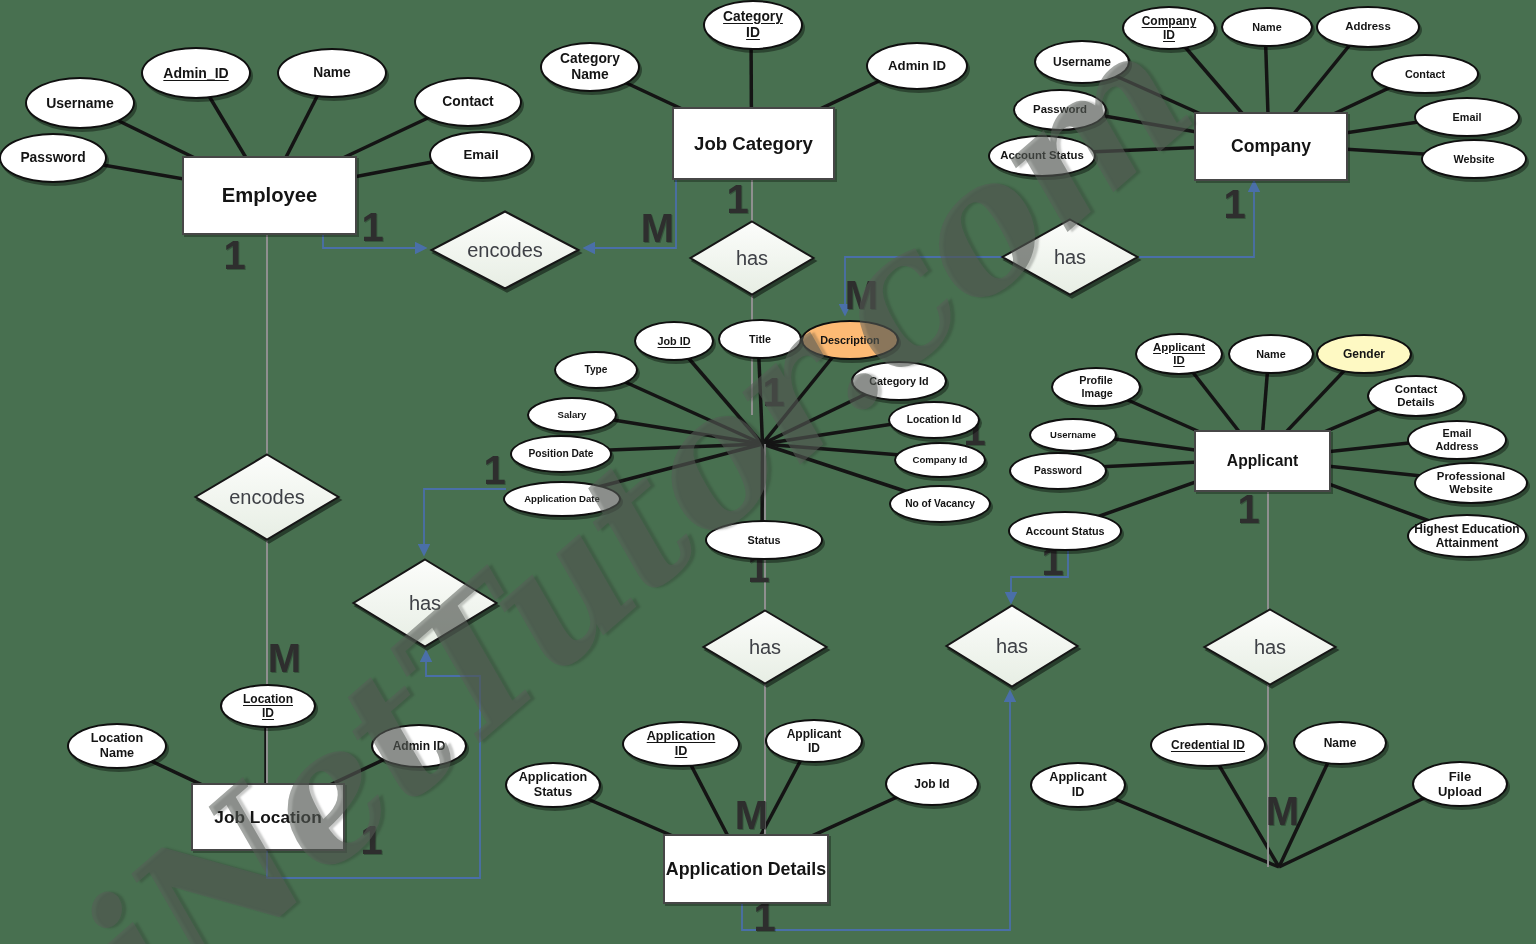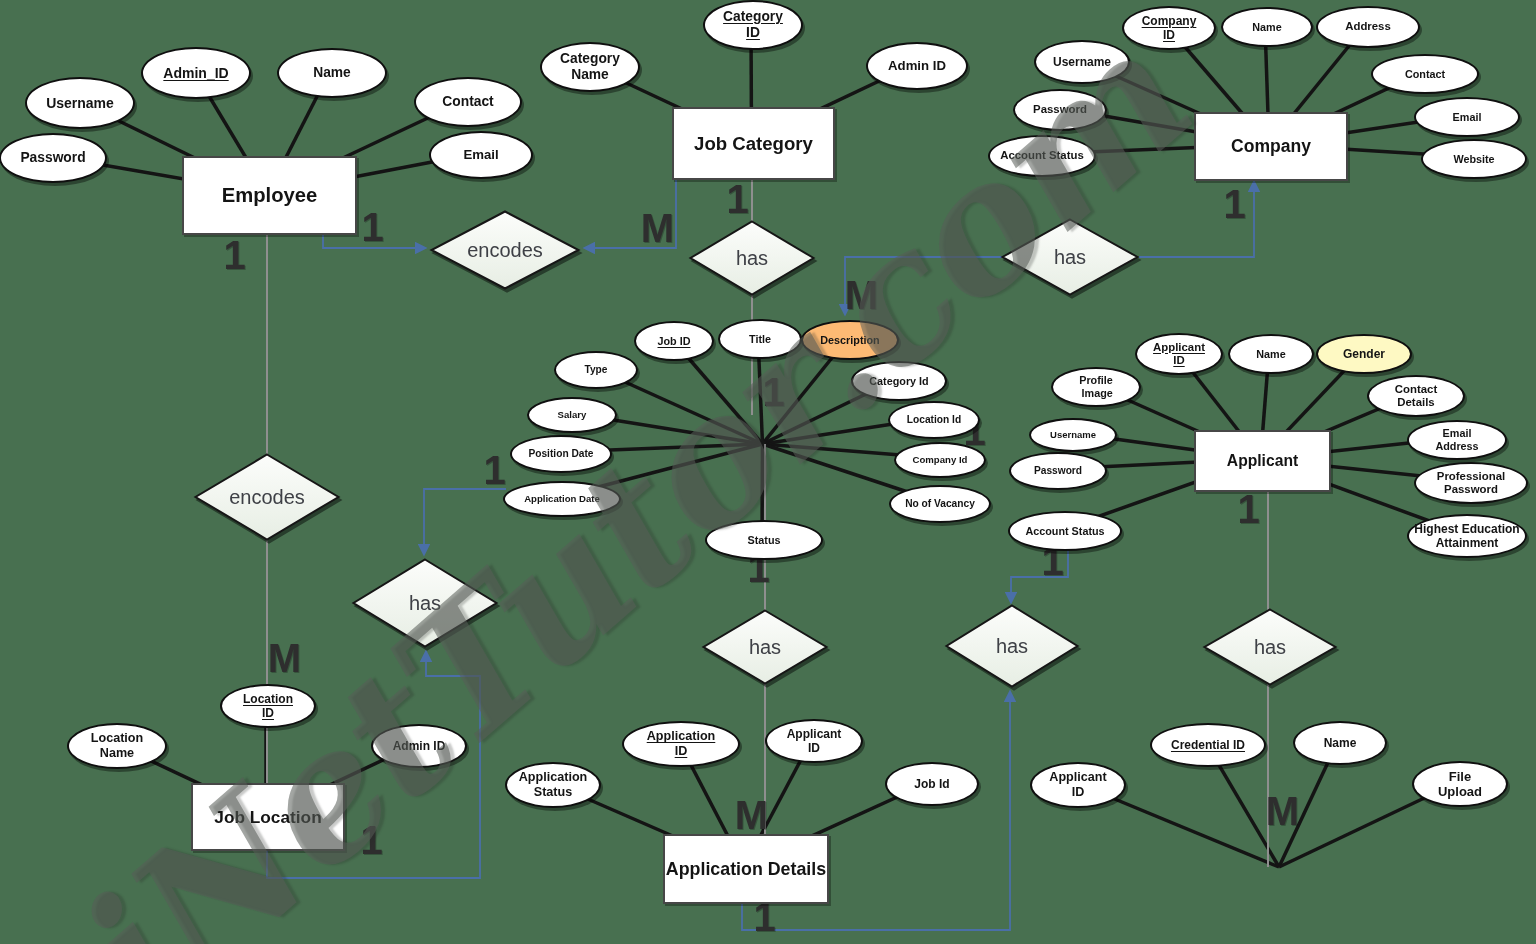--- a/index.html
+++ b/index.html
@@ -174,21 +174,21 @@
 Image</span></div>
       <div class="attr-ellipse key" style="left: 1135px; top: 333px; width: 84px; height: 38px; font-size: 11.4px; background: rgb(255, 255, 255); border-color: rgb(15, 15, 15);"><span>Applicant
 ID</span></div>
       <div class="attr-ellipse" style="left: 1228px; top: 334px; width: 82px; height: 36px; font-size: 10.8px; background: rgb(255, 255, 255); border-color: rgb(15, 15, 15);"><span>Name</span></div>
       <div class="attr-ellipse" style="left: 1316px; top: 334px; width: 92px; height: 36px; font-size: 12px; background: #fef9c3; border-color: rgb(15, 15, 15);"><span>Gender</span></div>
       <div class="attr-ellipse" style="left: 1367px; top: 375px; width: 94px; height: 38px; font-size: 11.4px; background: rgb(255, 255, 255); border-color: rgb(15, 15, 15);"><span>Contact
 Details</span></div>
       <div class="attr-ellipse" style="left: 1407px; top: 420px; width: 96px; height: 36px; font-size: 10.8px; background: rgb(255, 255, 255); border-color: rgb(15, 15, 15);"><span>Email
 Address</span></div>
       <div class="attr-ellipse" style="left: 1414px; top: 462px; width: 110px; height: 38px; font-size: 11.4px; background: rgb(255, 255, 255); border-color: rgb(15, 15, 15);"><span>Professional
-Password</span></div>
+Website</span></div>
       <div class="attr-ellipse" style="left: 1407px; top: 514px; width: 116px; height: 40px; font-size: 12px; background: rgb(255, 255, 255); border-color: rgb(15, 15, 15);"><span>Highest Education
 Attainment</span></div>
       <div class="attr-ellipse" style="left: 1029px; top: 418px; width: 84px; height: 30px; font-size: 9.5px; background: rgb(255, 255, 255); border-color: rgb(15, 15, 15);"><span>Username</span></div>
       <div class="attr-ellipse" style="left: 1009px; top: 452px; width: 94px; height: 34px; font-size: 10.2px; background: rgb(255, 255, 255); border-color: rgb(15, 15, 15);"><span>Password</span></div>
       <div class="attr-ellipse" style="left: 1008px; top: 511px; width: 110px; height: 36px; font-size: 10.8px; background: rgb(255, 255, 255); border-color: rgb(15, 15, 15);"><span>Account Status</span></div>
       <div class="attr-ellipse" style="left: 67px; top: 723px; width: 96px; height: 42px; font-size: 12.6px; background: rgb(255, 255, 255); border-color: rgb(15, 15, 15);"><span>Location
 Name</span></div>
       <div class="attr-ellipse key" style="left: 220px; top: 684px; width: 92px; height: 40px; font-size: 12px; background: rgb(255, 255, 255); border-color: rgb(15, 15, 15);"><span>Location
 ID</span></div>
       <div class="attr-ellipse" style="left: 371px; top: 724px; width: 92px; height: 40px; font-size: 12px; background: rgb(255, 255, 255); border-color: rgb(15, 15, 15);"><span>Admin ID</span></div>

